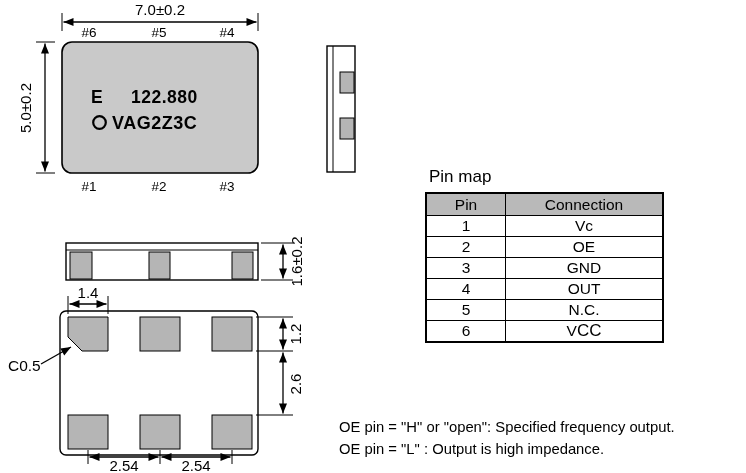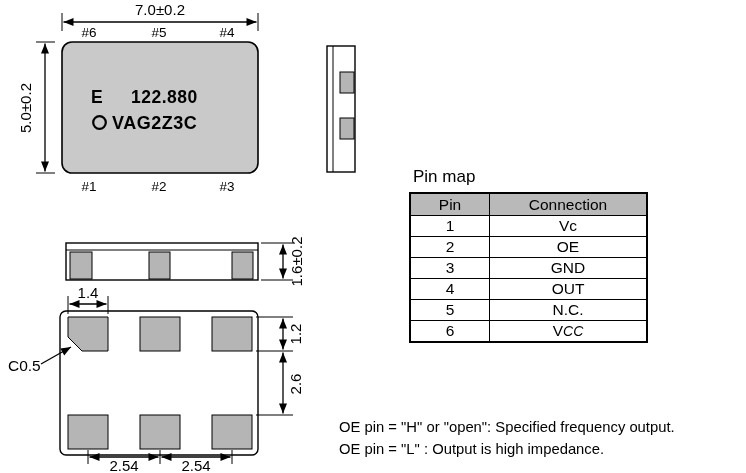--- a/index.html
+++ b/index.html
@@ -14,31 +14,31 @@
   .t16{font-size:15.5px;}
   .mark1{font-size:17.5px;font-weight:bold;letter-spacing:.5px;}
   .mark2{font-size:18px;font-weight:bold;letter-spacing:.5px;}
   .outline{fill:#ffffff;stroke:#000;stroke-width:1.4;}
   .pkg{fill:var(--package-fill,#c9c9c9);stroke:#000;stroke-width:1.6;}
   .pad{fill:var(--pad-fill,#b5b5b5);stroke:#000;stroke-width:1;}
   .dim{stroke:#000;stroke-width:1.3;}
   .ext{stroke:#000;stroke-width:1;}
   .seam{stroke:#000;stroke-width:1;}
 
-  .pinmap{position:absolute;left:409px;top:167px;}
+  .pinmap{position:absolute;left:425px;top:167px;}
   .pinmap-title{font-size:17px;margin:0 0 5px 4px;}
   table.pinmap-table{border-collapse:collapse;border:2px solid #000;}
   .pinmap-table th,.pinmap-table td{
     border:1.5px solid #000;text-align:center;vertical-align:middle;
     font-size:15.5px;padding:0;height:20px;margin-left:36px;
   }
   .pinmap-table th{font-weight:400;background:var(--header-fill,#b9b9b9);height:21px;}
   .col-pin{width:78px;}
   .col-conn{width:156px;}
-  .sub{font-size:14px;font-style:italic;}
+  .sub{font-size:17px;}
 
   .notes{position:absolute;left:339px;top:416px;font-size:14.8px;line-height:22px;white-space:nowrap;}
 </style>
 </head>
 <body>
 
 <div class="canvas">
 
   <svg class="drawing" width="746" height="473" viewBox="0 0 746 473">
     <defs>

